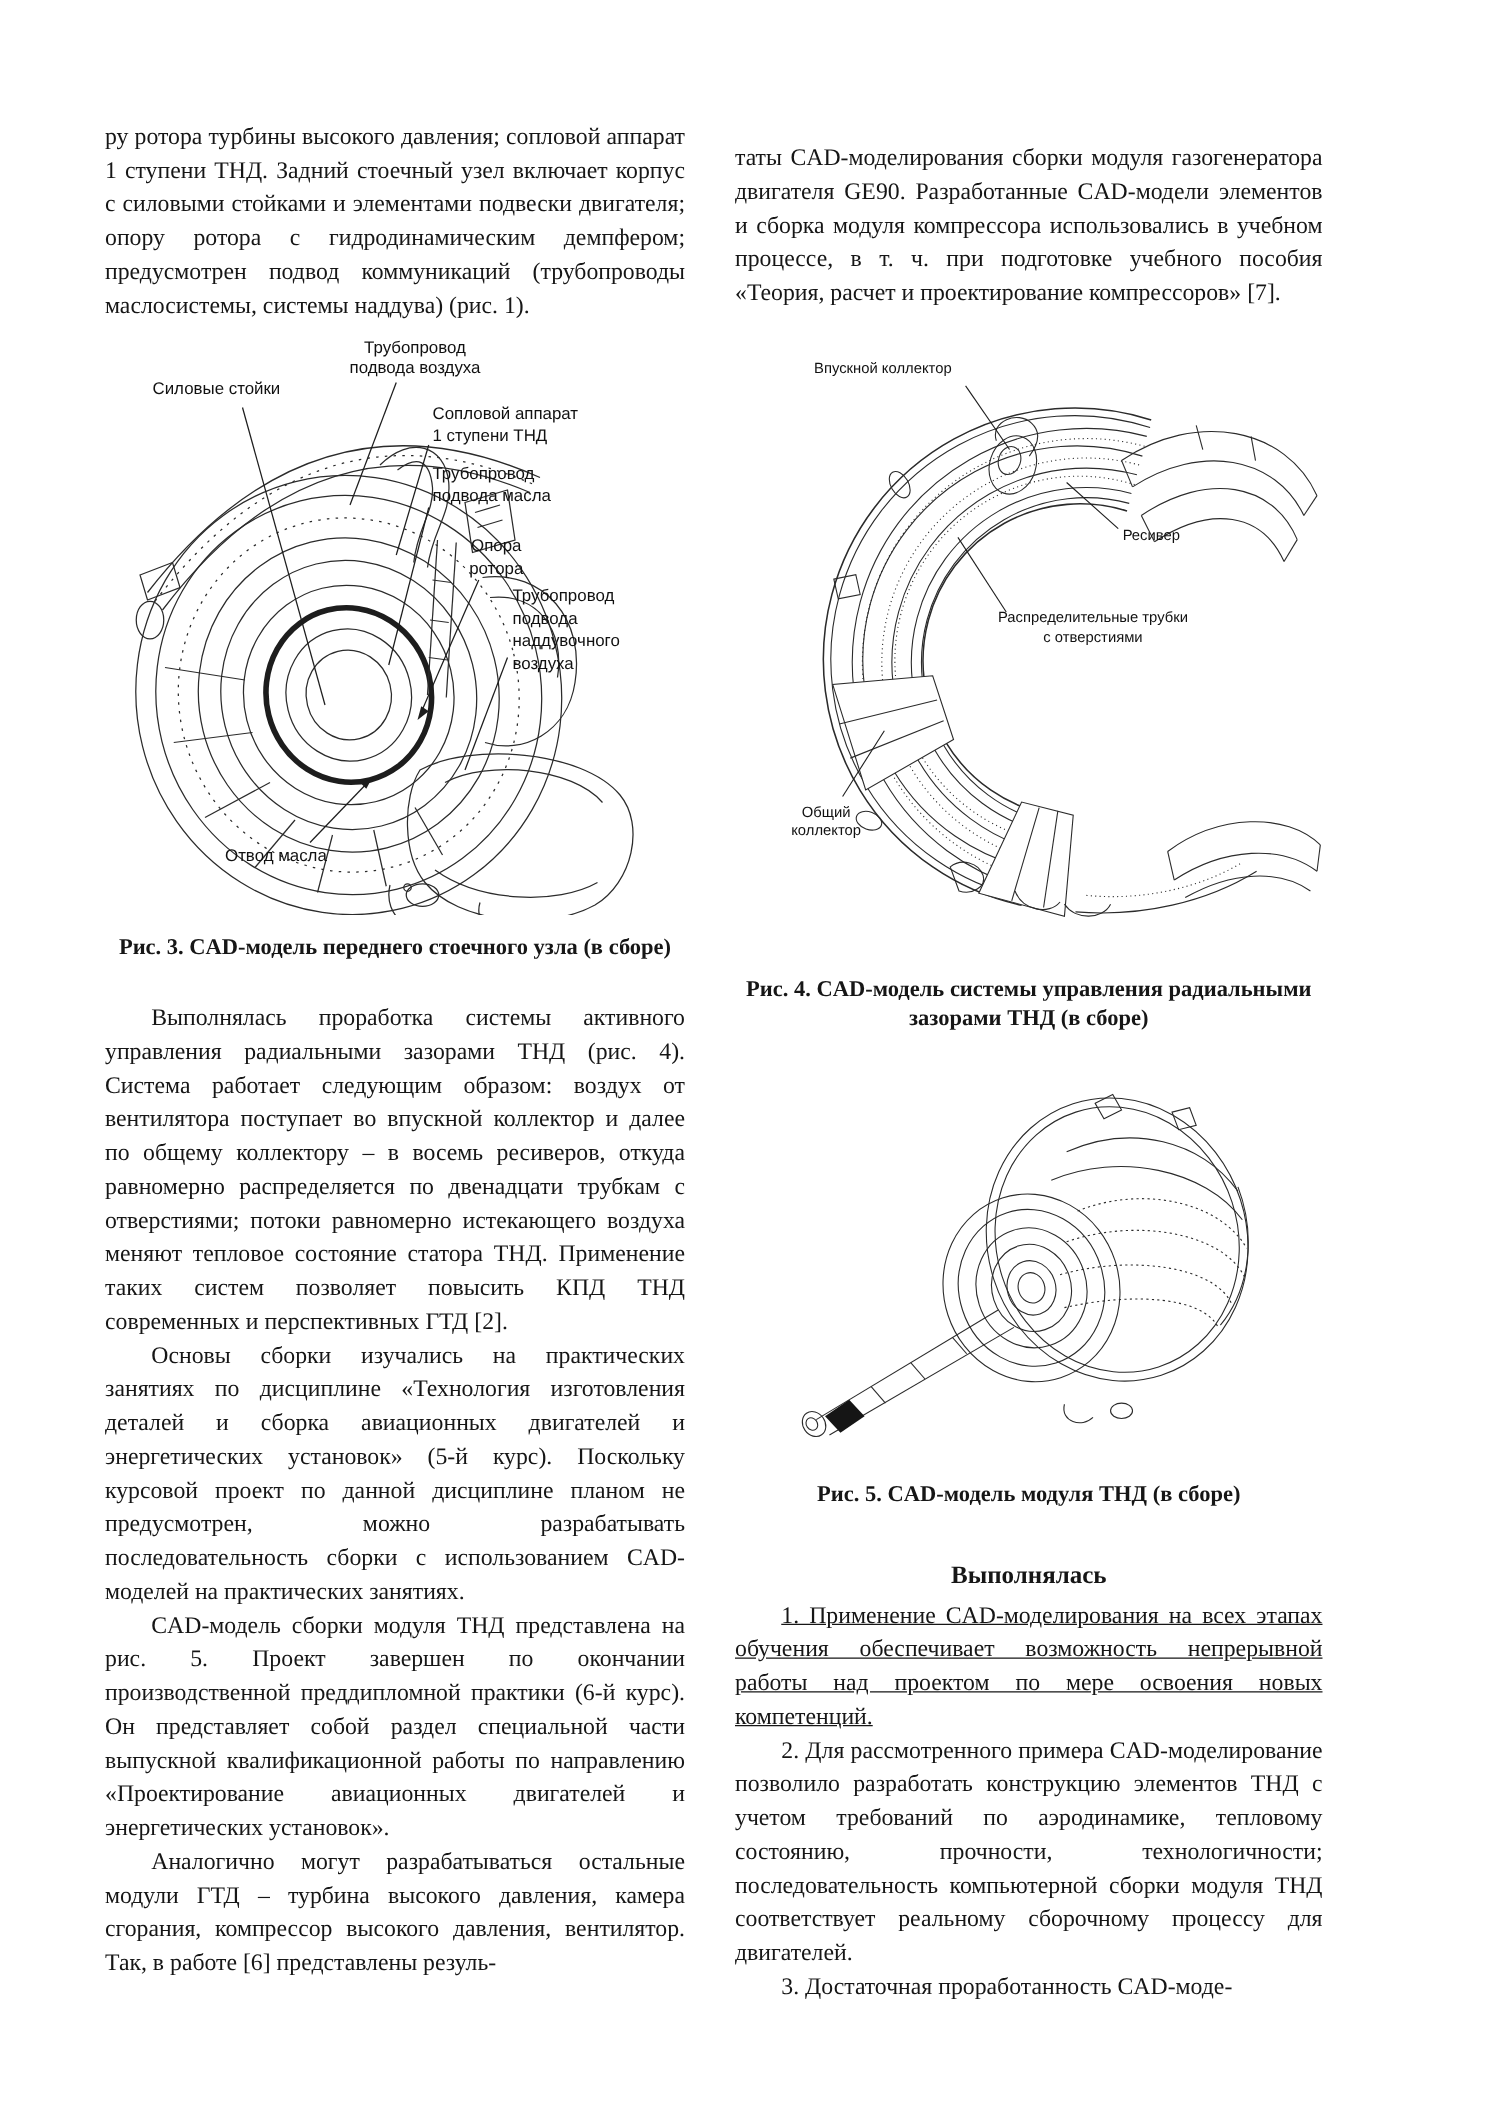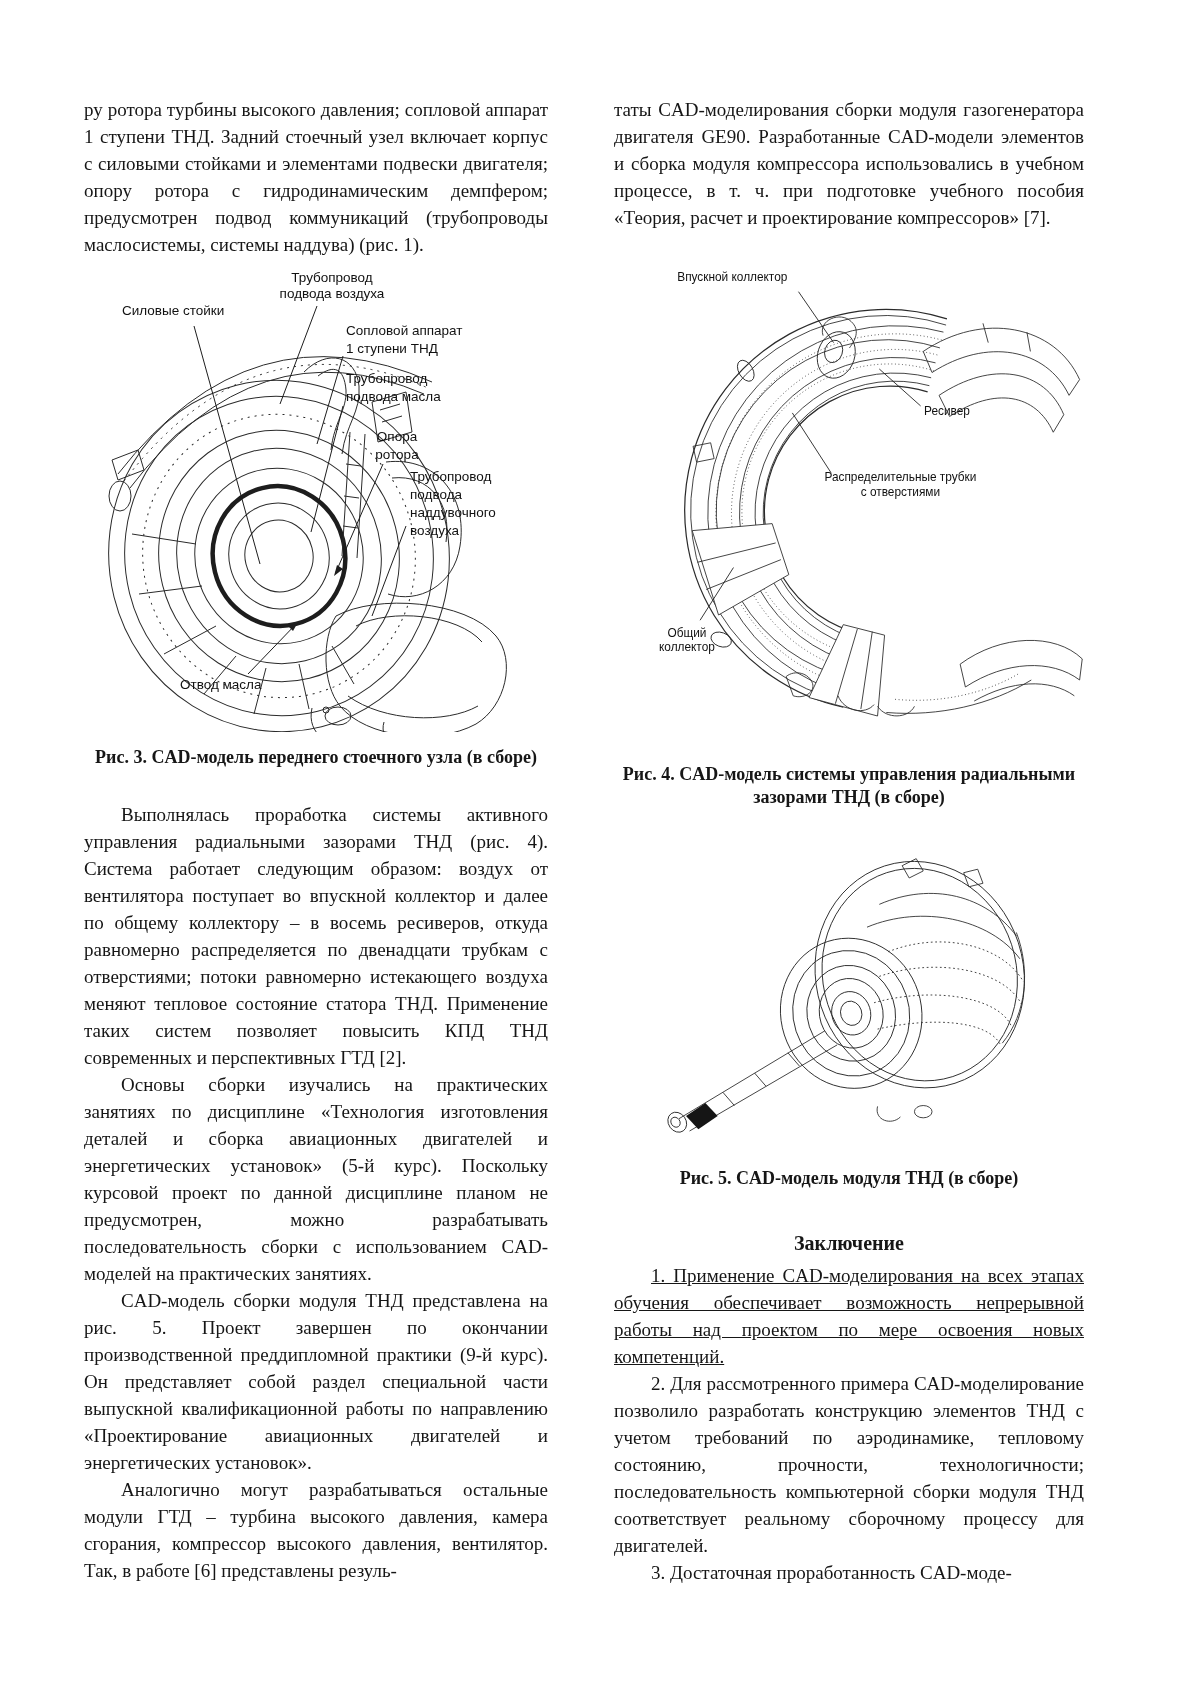--- a/index.html
+++ b/index.html
@@ -3,21 +3,21 @@
 <meta charset="utf-8">
 <style>
   html,body { margin:0; padding:0; background:#e8e8e8; }
   .page {
     position:relative; width:1200px; height:1698px; margin:0 auto;
     background:#ffffff; overflow:hidden;
     font-family:"Liberation Serif", serif; color:#161616;padding-left:25px;
   }
   .col { position:absolute; top:96px; }
   .col-left  { left:84px;  width:464px; }
-  .col-right { left:614px; width:470px; }
+  .col-right { left:588px; width:470px;margin-top:17px; }
   .para {
     margin:0; text-align:justify;
     font-size:19px; line-height:27px; color:#161616;
   }
   .indent { text-indent:37px; }
   .mt32 { margin-top:32px; }
   .figure { position:relative; }
   .fig3 { margin-top:6px;  height:468px; }
   .fig4 { margin-top:7px;  height:515px;text-align:center; }
   .fig5 { margin-top:16px; height:330px; }
@@ -136,21 +136,21 @@
         <text class="figlabel" x="326" y="253">наддувочного</text>
         <text class="figlabel" x="326" y="271">воздуха</text>
         <text class="figlabel" x="96" y="425">Отвод масла</text>
       </svg>
     </div>
 
     <div class="caption">Рис. 3. CAD-модель переднего стоечного узла (в сборе)</div>
 
     <p class="para indent mt32">Выполнялась проработка системы активного управления радиальными зазорами ТНД (рис. 4). Система работает следующим образом: воздух от вентилятора поступает во впускной коллектор и далее по общему коллектору – в восемь ресиверов, откуда равномерно распределяется по двенадцати трубкам с отверстиями; потоки равномерно истекающего воздуха меняют тепловое состояние статора ТНД. Применение таких систем позволяет повысить КПД ТНД современных и перспективных ГТД [2].</p>
     <p class="para indent">Основы сборки изучались на практических занятиях по дисциплине «Технология изготовления деталей и сборка авиационных двигателей и энергетических установок» (5-й курс). Поскольку курсовой проект по данной дисциплине планом не предусмотрен, можно разрабатывать последовательность сборки с использованием CAD-моделей на практических занятиях.</p>
-    <p class="para indent">CAD-модель сборки модуля ТНД представлена на рис. 5. Проект завершен по окончании производственной преддипломной практики (9-й курс). Он представляет собой раздел специальной части выпускной квалификационной работы по направлению «Проектирование авиационных двигателей и энергетических установок».</p>
+    <p class="para indent">CAD-модель сборки модуля ТНД представлена на рис. 5. Проект завершен по окончании производственной преддипломной практики (6-й курс). Он представляет собой раздел специальной части выпускной квалификационной работы по направлению «Проектирование авиационных двигателей и энергетических установок».</p>
     <p class="para indent">Аналогично могут разрабатываться остальные модули ГТД – турбина высокого давления, камера сгорания, компрессор высокого давления, вентилятор. Так, в работе [6] представлены резуль-</p>
   </div>
 
   <div class="col col-right">
 
     <p class="para">таты CAD-моделирования сборки модуля газогенератора двигателя GE90. Разработанные CAD-модели элементов и сборка модуля компрессора использовались в учебном процессе, в т. ч. при подготовке учебного пособия «Теория, расчет и проектирование компрессоров» [7].</p>
 
     <div class="figure fig4">
       <svg viewBox="0 0 535 520">
 
@@ -255,19 +255,19 @@
         <line class="ln" x1="160" y1="262" x2="173" y2="277"></line>
         <line class="ln" x1="124" y1="284" x2="137" y2="299"></line>
         <polygon class="blk" points="104,296 118,311 96,326 82,311"></polygon>
         <ellipse class="ln" cx="72" cy="318" rx="10" ry="12" transform="rotate(-35 72 318)"></ellipse>
         <ellipse class="ln" cx="70" cy="318" rx="5" ry="6" transform="rotate(-35 70 318)"></ellipse>
       </svg>
     </div>
 
     <div class="caption caption5">Рис. 5. CAD-модель модуля ТНД (в сборе)</div>
 
-    <div class="heading">Заключение</div>
+    <div class="heading">Выполнялась</div>
     <p class="para indent c-item">1. Применение CAD-моделирования на всех этапах обучения обеспечивает возможность непрерывной работы над проектом по мере освоения новых компетенций.</p>
     <p class="para indent">2. Для рассмотренного примера CAD-моделирование позволило разработать конструкцию элементов ТНД с учетом требований по аэродинамике, тепловому состоянию, прочности, технологичности; последовательность компьютерной сборки модуля ТНД соответствует реальному сборочному процессу для двигателей.</p>
     <p class="para indent">3. Достаточная проработанность CAD-моде-</p>
   </div>
 
 </div>
 
 </body></html>

